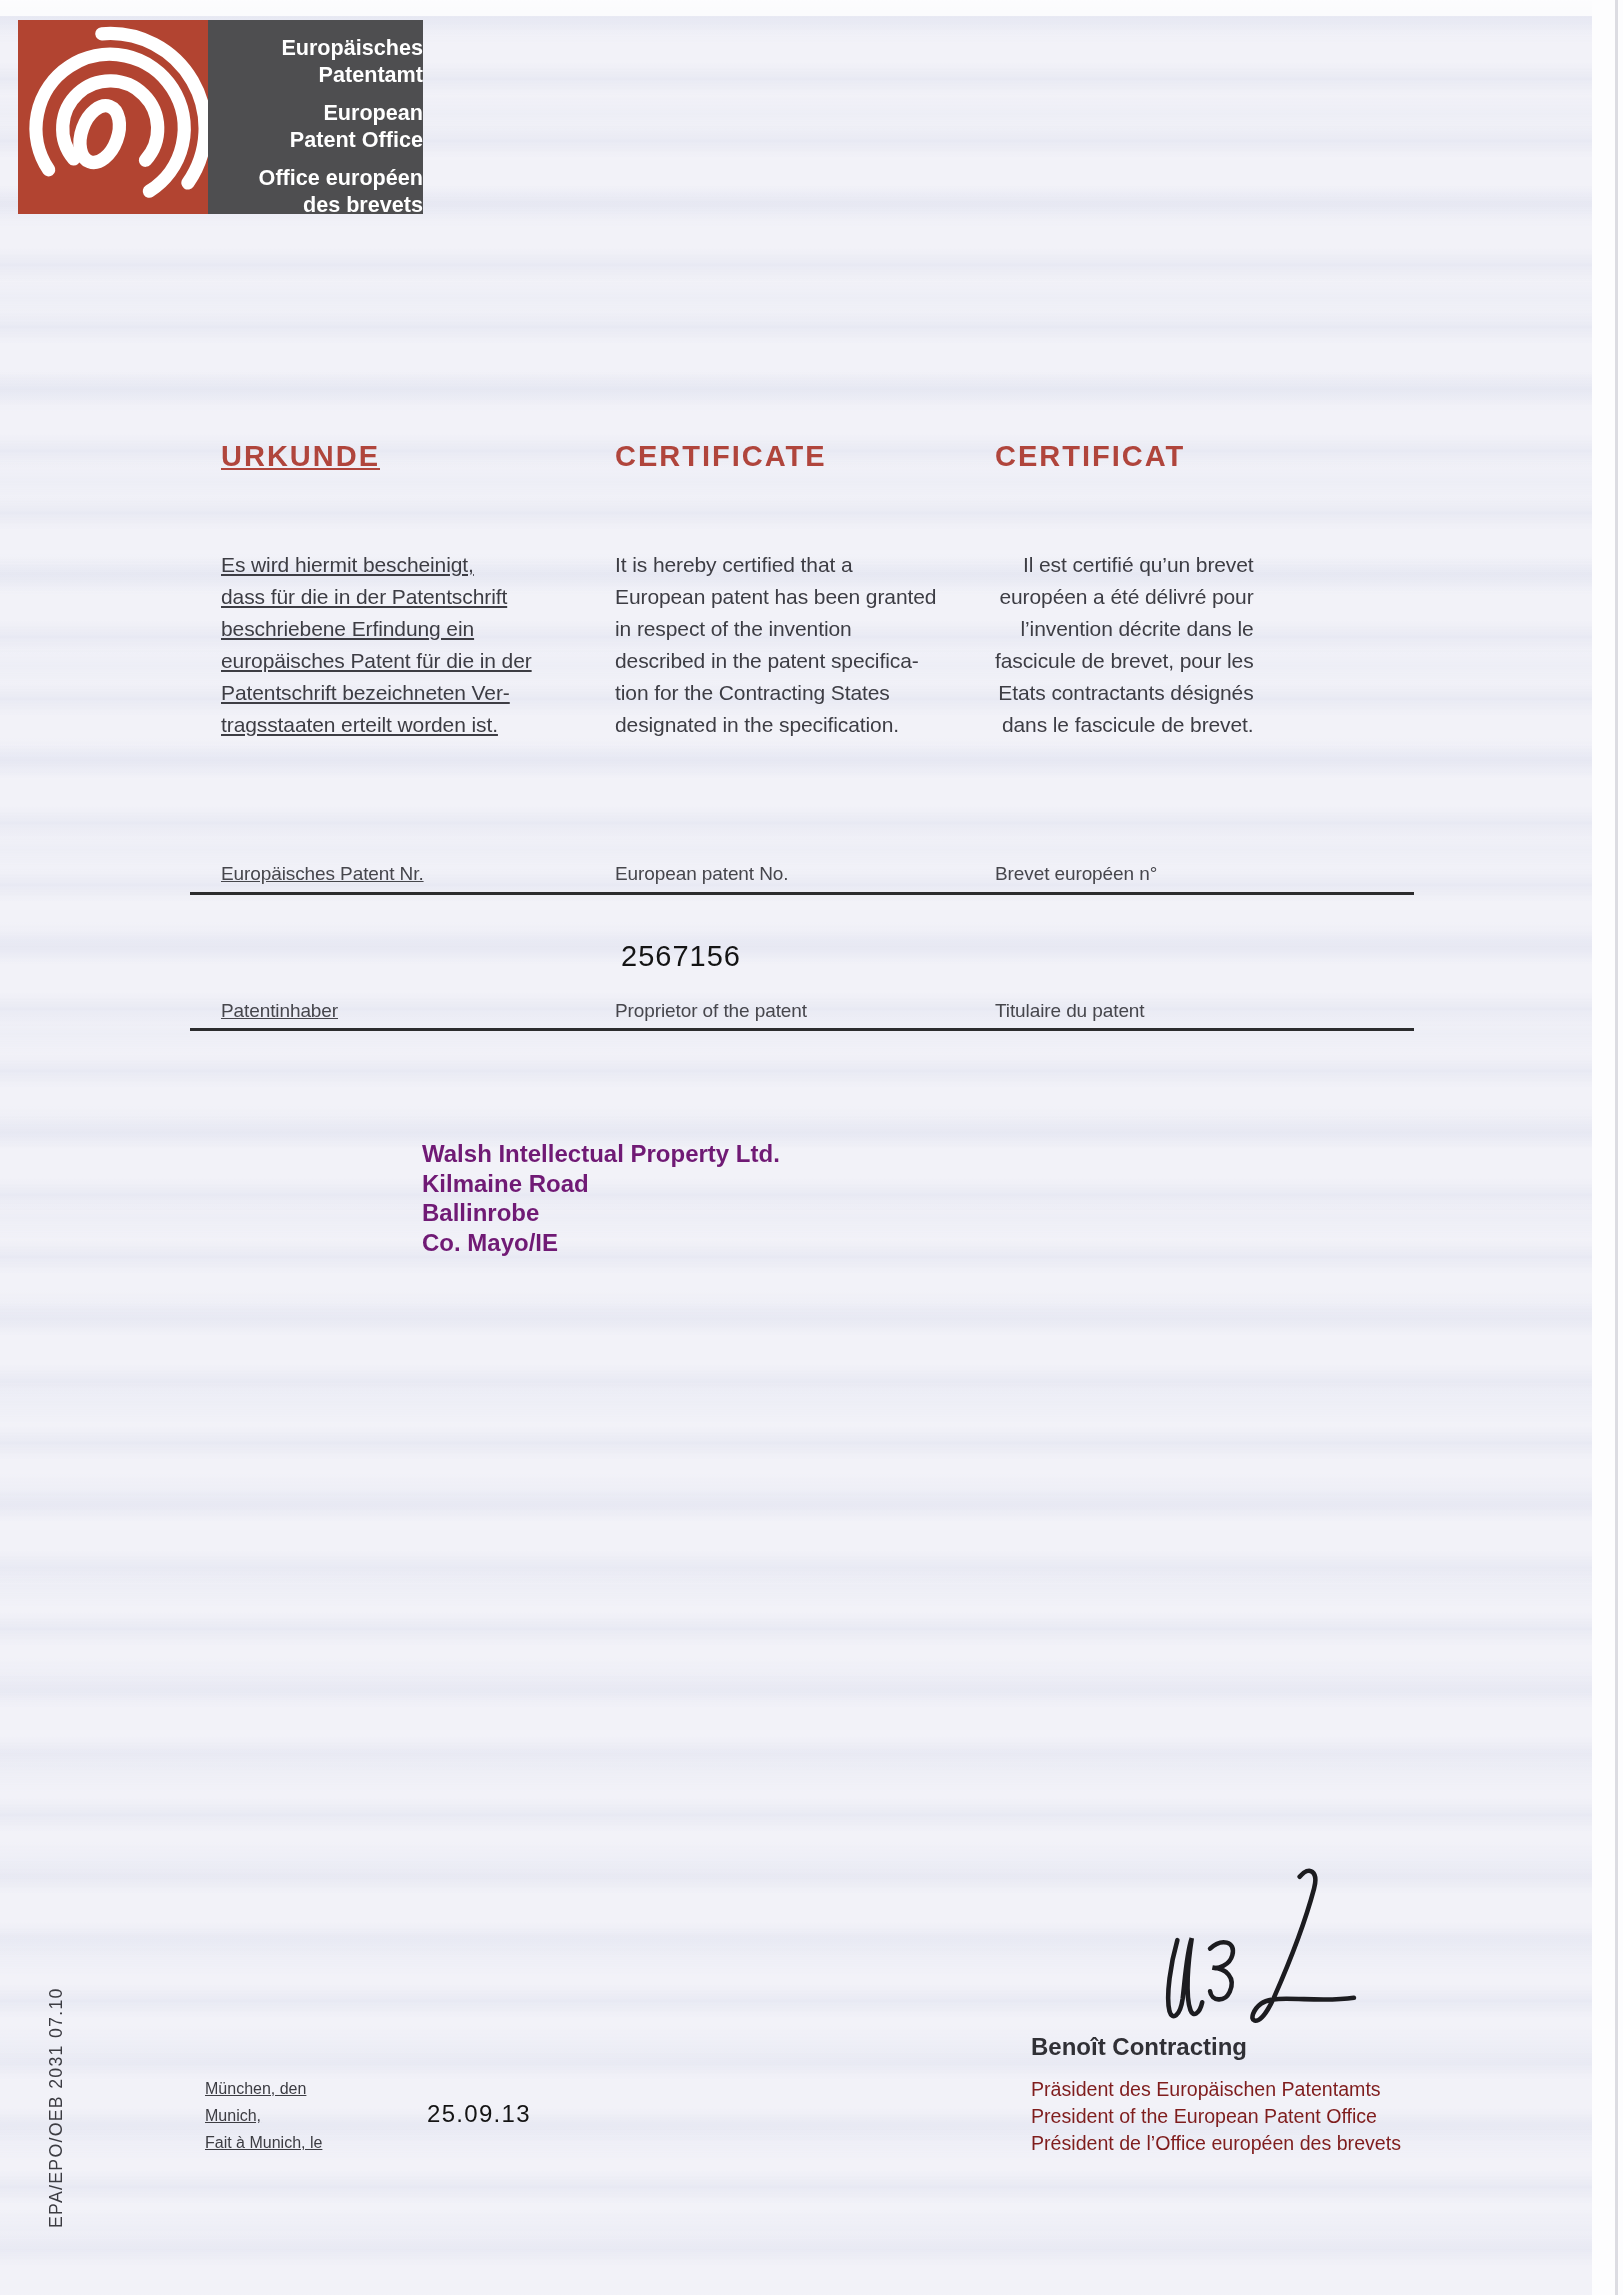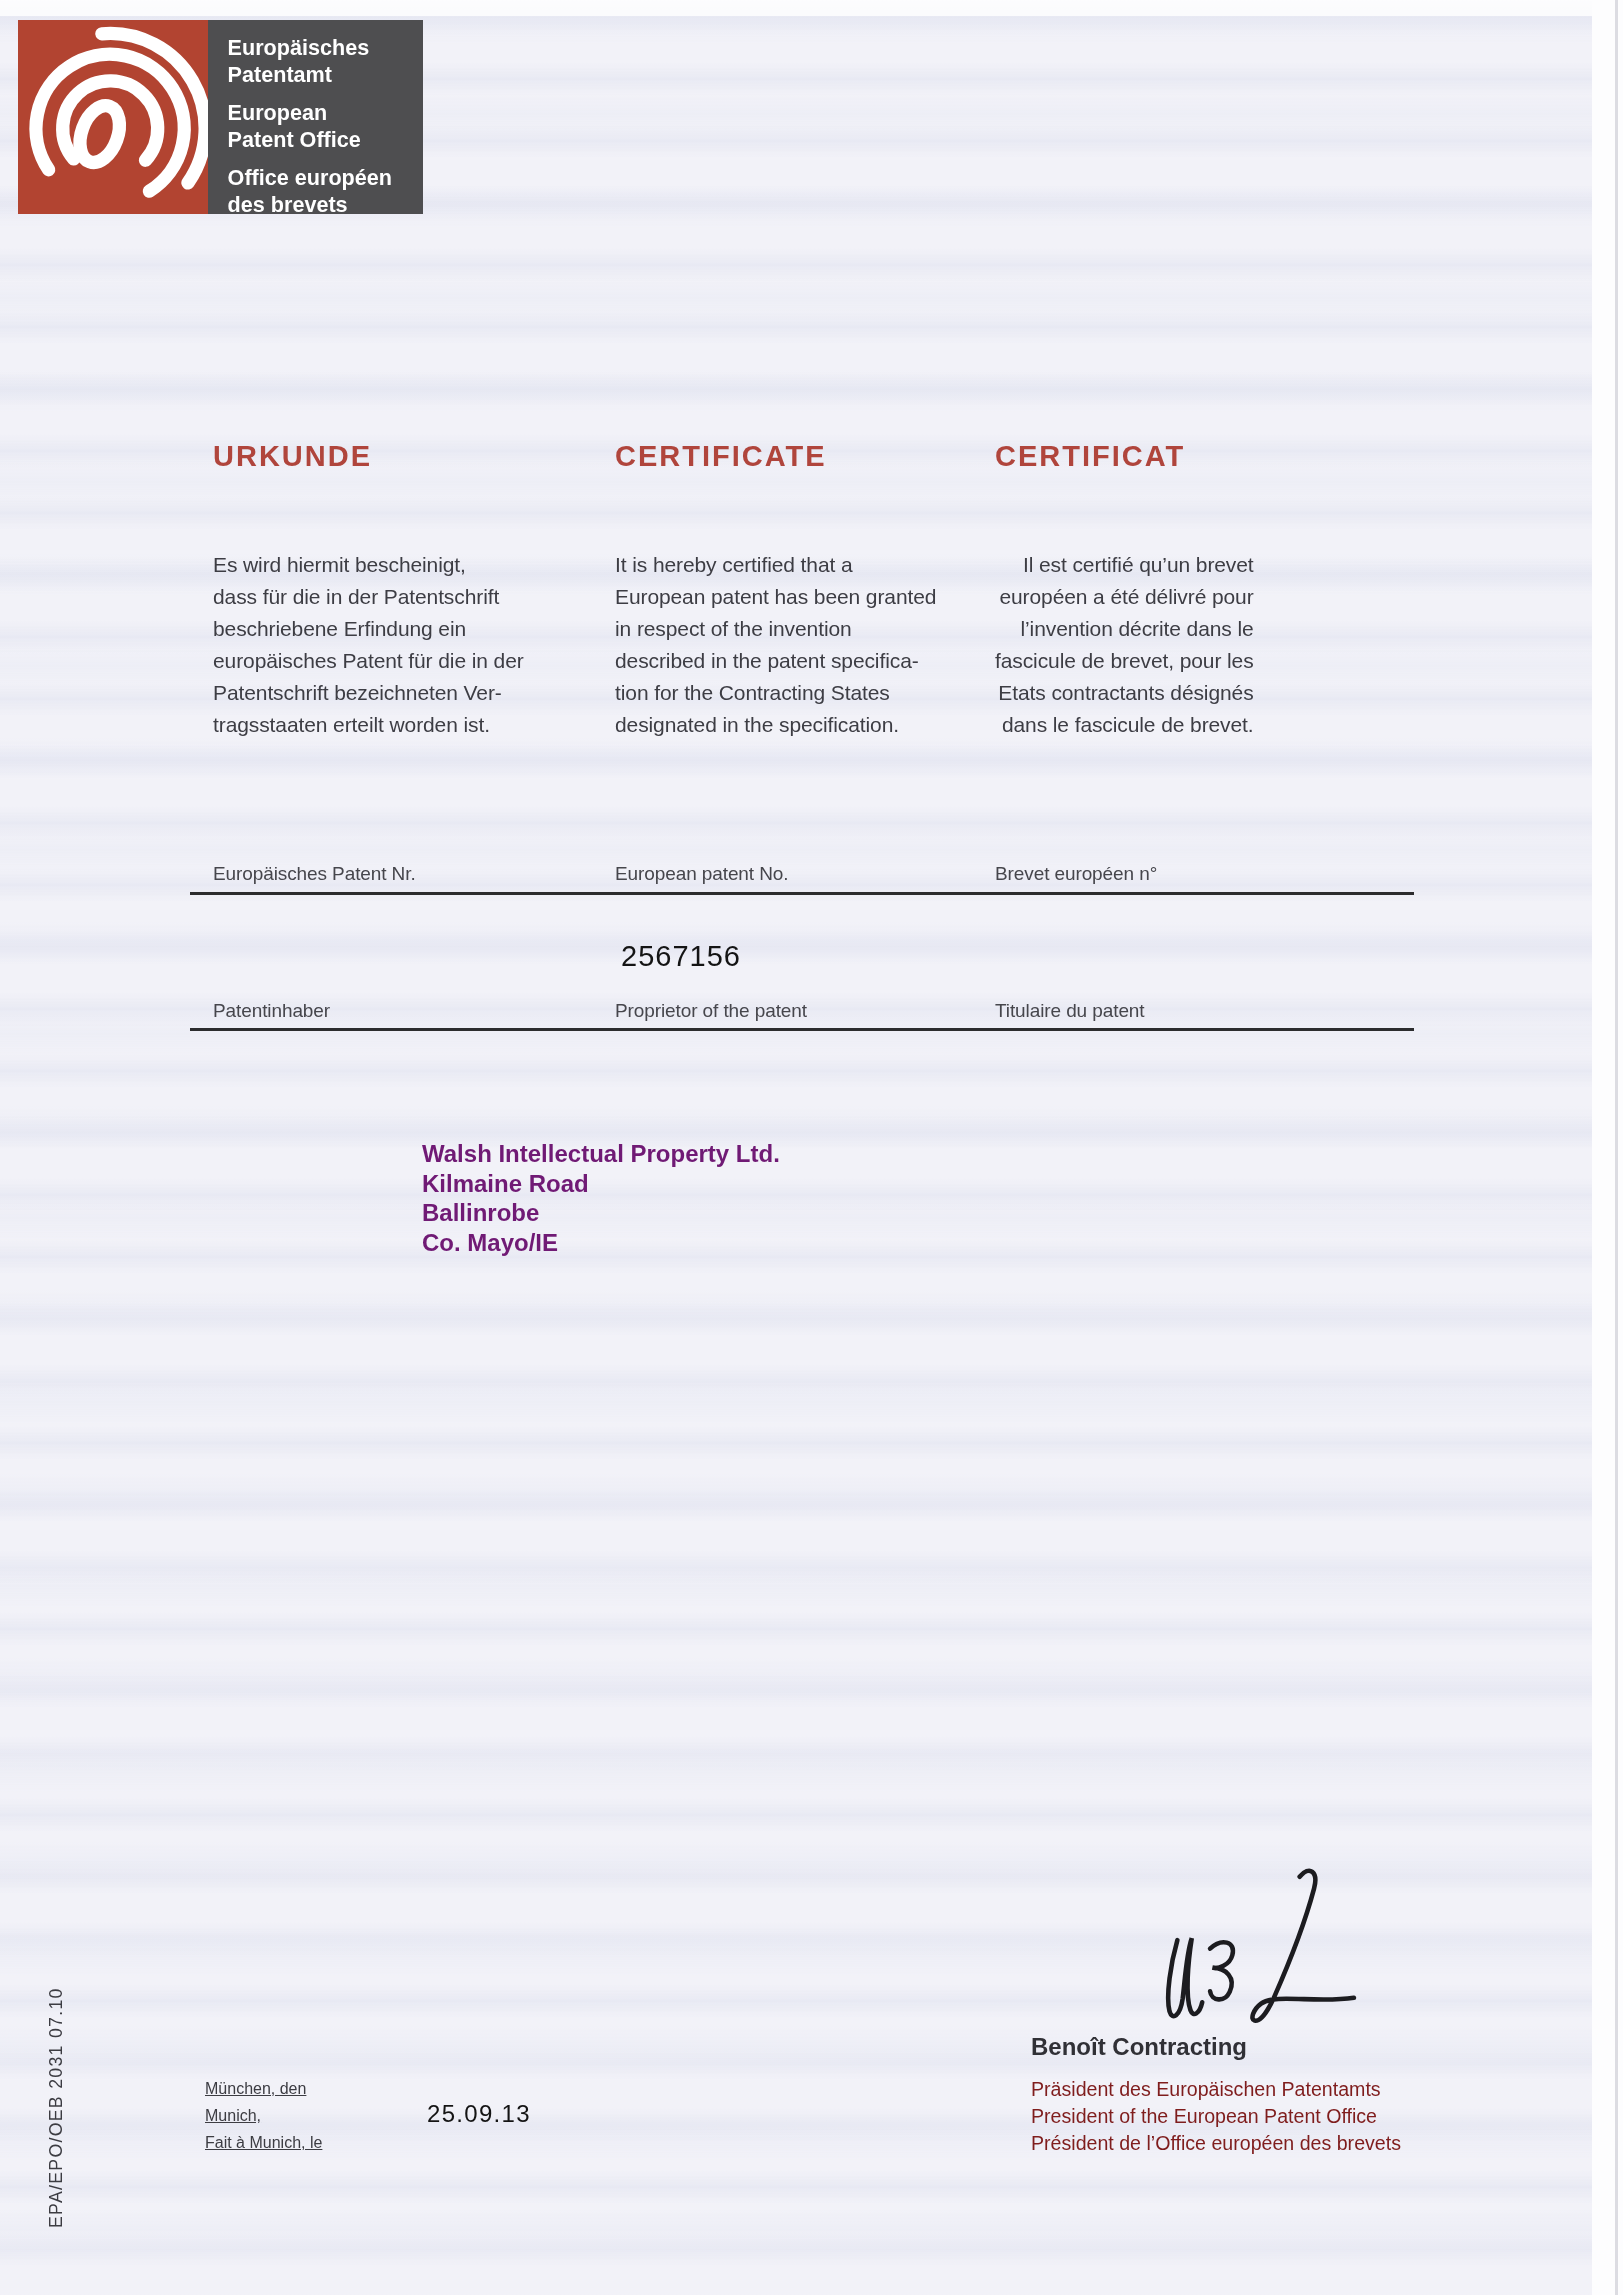--- a/index.html
+++ b/index.html
@@ -20,28 +20,28 @@
         rgba(228,230,242,0) 45px, rgba(228,230,242,0) 92px);
     opacity:.8;
   }
   .scan-top{position:absolute;left:0;top:0;width:1623px;height:15.7px;background:rgba(255,255,255,.8);}
   .scan-right{position:absolute;left:1592px;top:0;width:31px;height:2295px;background:#fdfdfe;}
   .scan-right-line{position:absolute;left:1615px;top:0;width:2.6px;height:2295px;background:#dcdce2;}
 
   
   .logo-red{position:absolute;left:18.3px;top:19.6px;width:190px;height:194px;background:#b24431;}
   .logo-gray{position:absolute;left:208px;top:19.6px;width:215px;height:194px;background:#4e4e50;
-    color:#ffffff;box-sizing:border-box;padding:14.4px 0 0 19.6px;}
+    color:#ffffff;box-sizing:border-box;padding:14.4px 0 0 19.6px;text-align:right;}
   .logo-gray .grp{font-size:21.6px;font-weight:bold;line-height:27px;margin-bottom:11px;white-space:pre-line;}
   .logo-red svg{width:100%;height:100%;display:block;}
 
   
   .col-head{position:absolute;top:440px;font-size:29px;font-weight:bold;letter-spacing:2px;color:#b0453c;}
   .col-body{position:absolute;top:549px;font-size:21px;line-height:32px;color:#3d3d44;white-space:pre;letter-spacing:-0.1px;}
-  .x1{left:213px;} .x2{left:615px;} .x3{left:995px;text-align:right;}
+  .x1{left:221px;text-decoration:underline;} .x2{left:615px;} .x3{left:995px;text-align:right;}
 
   .field-label{position:absolute;font-size:19px;color:#46464c;letter-spacing:-0.1px;}
   .row1{top:863px;} .row2{top:1000px;}
   .rule{position:absolute;left:190px;width:1224px;height:2.6px;background:#2c2c2e;}
   .rule1{top:892px;} .rule2{top:1028px;}
 
   .patent-number{position:absolute;left:621px;top:940px;font-size:29px;color:#141414;letter-spacing:1px;}
   .proprietor{position:absolute;left:422px;top:1139px;font-size:24px;line-height:29.5px;color:#701a75;white-space:pre-line;font-weight:bold;}
 
   

